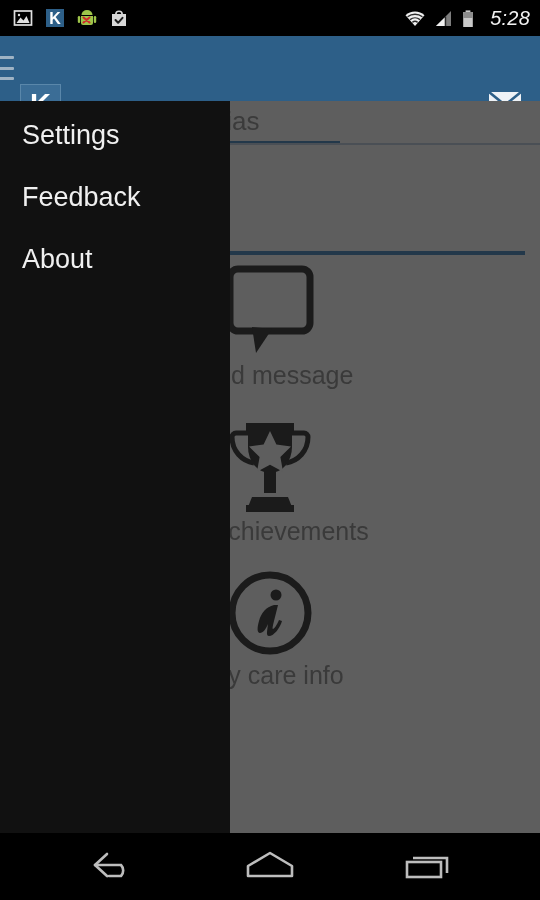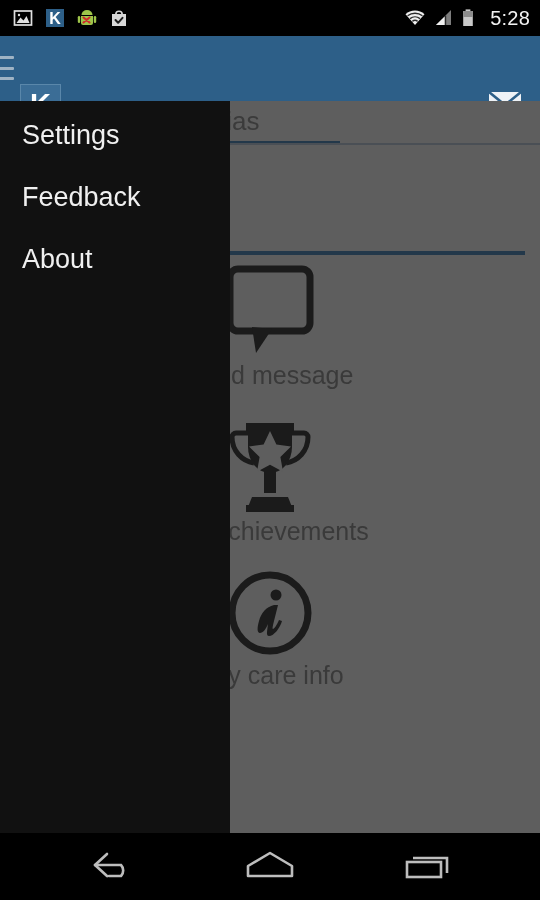--- a/index.html
+++ b/index.html
@@ -10,21 +10,21 @@
     overflow:hidden;
   }
   #screen { position:relative; width:540px; height:900px; background:#000; }
 
   
   #status-bar {
     position:absolute; left:0; top:0; width:540px; height:36px;
     background:#000; display:flex; align-items:center;
   }
   .sb-left { display:flex; align-items:center; gap:10px; padding-left:12px; }
-  .sb-right { position:absolute; right:10px; display:flex; align-items:center; gap:7px; }
+  .sb-right { position:absolute; right:10px; display:flex; align-items:flex-end; gap:7px;font-style:italic; }
   .sb-icon { width:22px; height:22px; display:block; }
   #status-time { color:#f2f2f2; font-size:20px; letter-spacing:0.2px; }
 
   
   #app-bar {
     position:absolute; left:0; top:36px; width:540px; height:65px;
     background:#2d5f88;
   }
   #drawer-toggle {
     position:absolute; left:-6px; top:20px; width:20px; height:24px;

